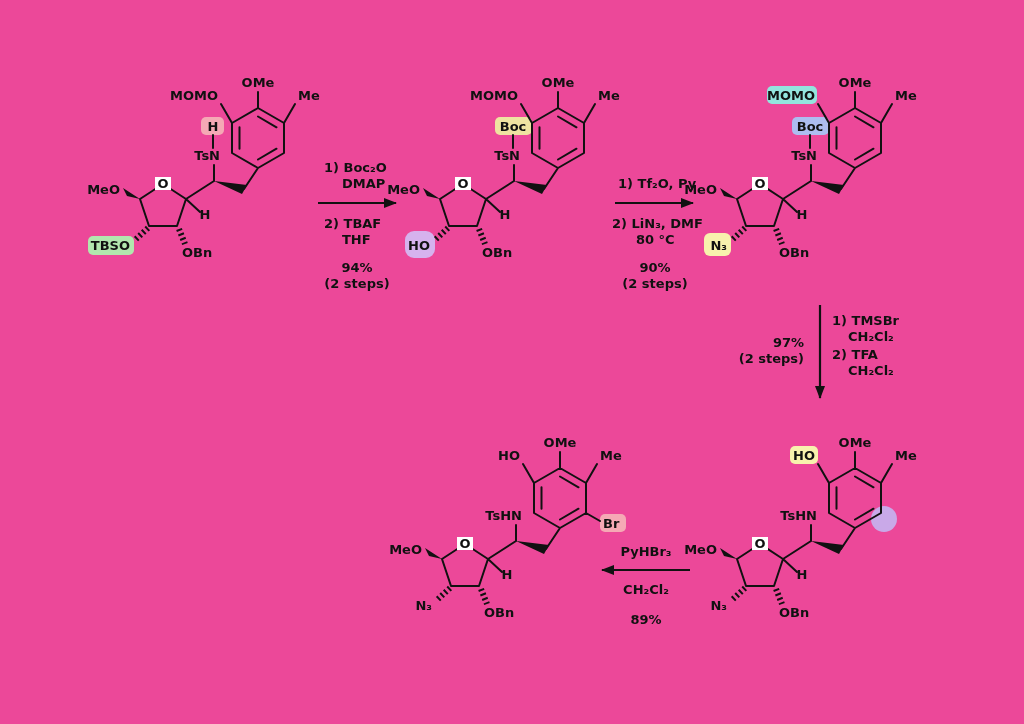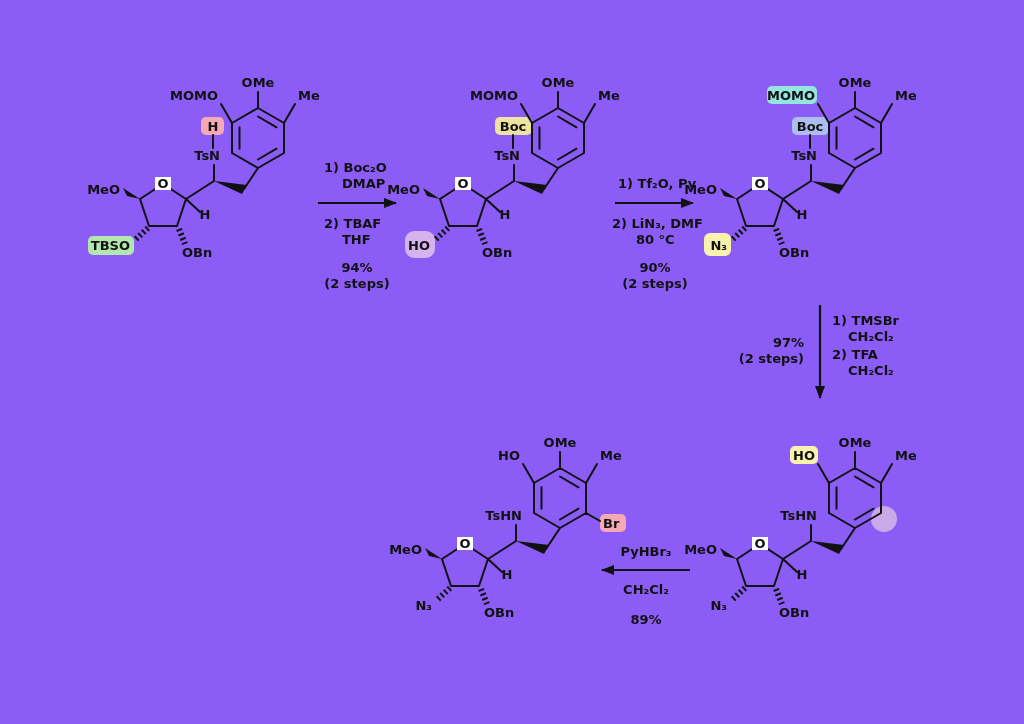--- a/index.html
+++ b/index.html
@@ -1,16 +1,16 @@
 <!DOCTYPE html>
 <html><head>
 <meta charset="utf-8">
 <style>
   html,body{margin:0;padding:0;background:#fff;}
-  .canvas{position:relative;width:1024px;height:724px;background:#8b5cf6;overflow:hidden;
+  .canvas{position:relative;width:1024px;height:724px;background:#ec4899;overflow:hidden;
           font-family:"DejaVu Sans",sans-serif;}
   svg{position:absolute;left:0;top:0;}
   .bond{stroke:#111;stroke-width:2;fill:none;stroke-linecap:round;stroke-linejoin:round;}
   .inner{stroke:#111;stroke-width:2;fill:none;stroke-linecap:round;}
   .wedge{fill:#111;stroke:none;}
   .hash{stroke:#111;stroke-width:6;stroke-dasharray:2 2.8;fill:none;}
   .arrow{stroke:#111;stroke-width:2.2;fill:none;}
   .atom{font-family:"DejaVu Sans",sans-serif;font-weight:bold;font-size:13px;fill:#111;}
   .rg{font-family:"DejaVu Sans",sans-serif;font-weight:bold;font-size:13px;fill:#111;}
   .obg{fill:#ffffff;stroke:none;}

